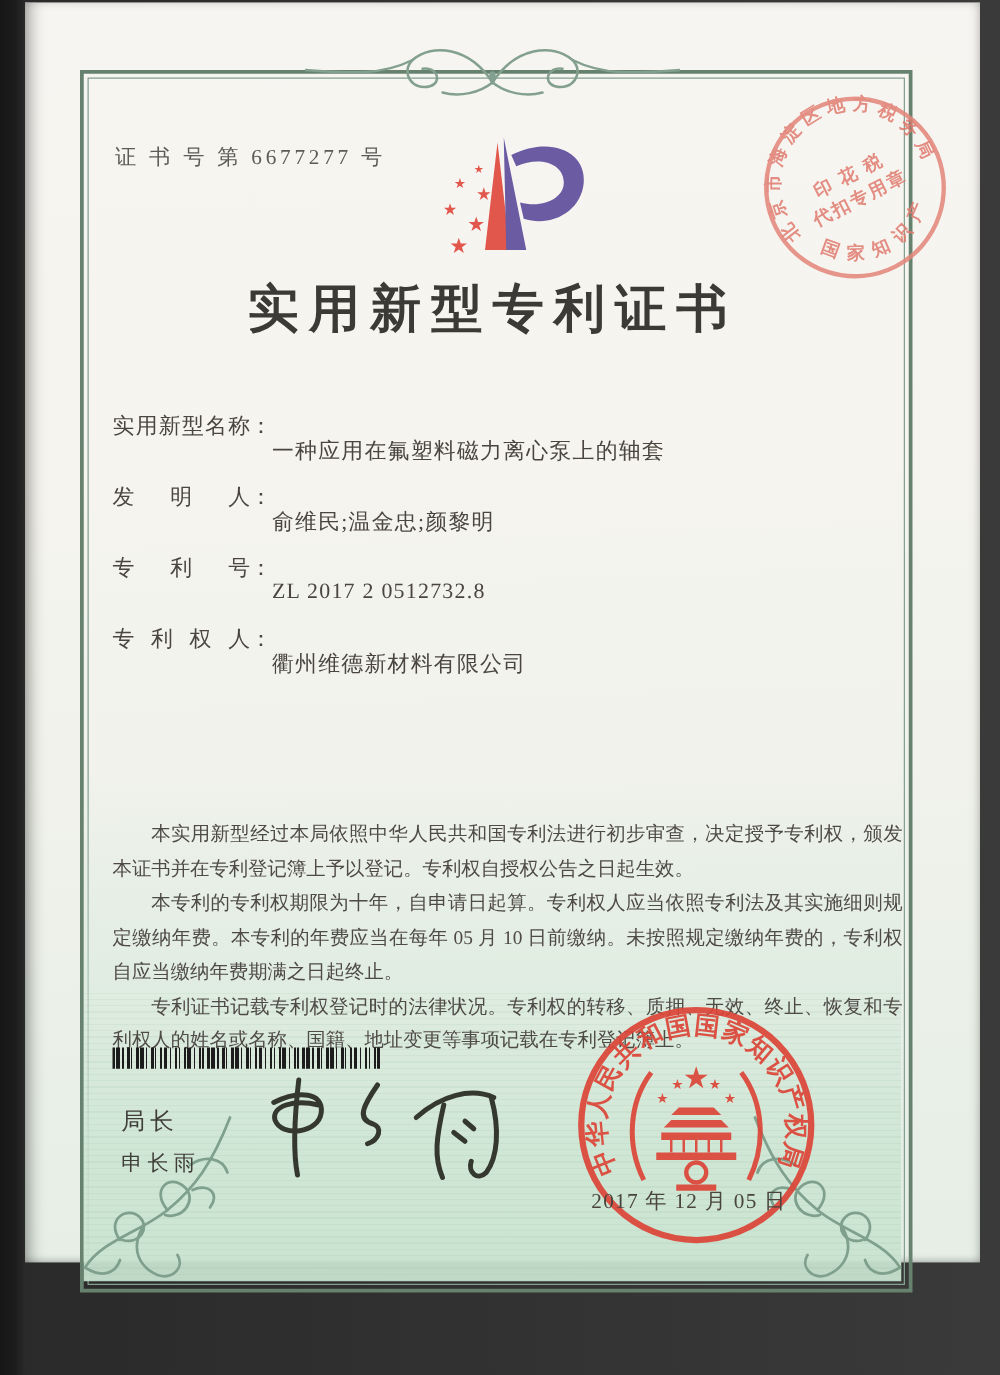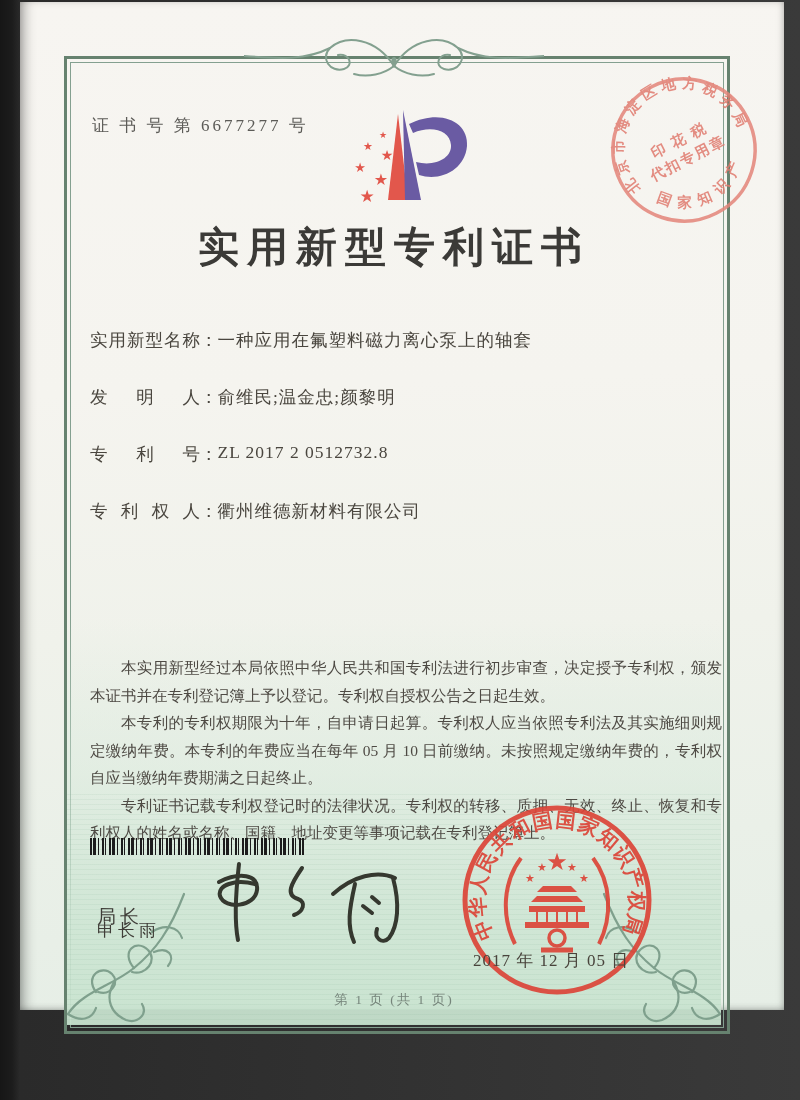--- a/index.html
+++ b/index.html
@@ -29,32 +29,32 @@
     position:absolute;left:47px;top:790px;width:654px;height:233px;pointer-events:none;opacity:.55;
     background:repeating-linear-gradient(0deg,rgba(120,170,140,.18) 0 1px,transparent 1px 5px);
   }
   .certno{position:absolute;left:72px;top:112px;font-size:17px;letter-spacing:3px;color:#5c5b57;}
   .title{position:absolute;left:44px;top:218px;width:660px;text-align:center;
          font-size:41px;letter-spacing:8px;color:#3b3a37;font-weight:600;}
   .fields{position:absolute;left:70px;top:326px;width:620px;}
   .frow{height:57px;font-size:17.5px;color:#4a463f;white-space:nowrap;}
   .flabel{display:inline-block;width:110px;text-align:justify;text-align-last:justify;vertical-align:top;}
   .fcolon{display:inline-block;vertical-align:top;}
-  .fvalue{display:inline-block;letter-spacing:1px;vertical-align:top;}
+  .fvalue{display:inline-block;letter-spacing:1px;vertical-align:top;margin-top:20px;}
   .paras{position:absolute;left:70px;top:652px;width:632px;font-size:15.5px;line-height:27.5px;
          color:#4e4a44;text-align:justify;}
   .paras p{margin:0;text-indent:2em;}
   .barcode{position:absolute;left:70px;top:836px;width:214px;height:17px;
     background:repeating-linear-gradient(90deg,
       #1c1c1c 0 2px,transparent 2px 3px,
       #1c1c1c 3px 6px,transparent 6px 8px,
       #1c1c1c 8px 9px,transparent 9px 12px,
       #1c1c1c 12px 14px,transparent 14px 15px,
       #1c1c1c 15px 16px,transparent 16px 19px);}
-  .signer-title{position:absolute;left:77px;top:882px;font-size:19px;letter-spacing:4px;color:#3f3d38;margin-top:20px;}
+  .signer-title{position:absolute;left:77px;top:882px;font-size:19px;letter-spacing:4px;color:#3f3d38;}
   .signer-name{position:absolute;left:77px;top:917px;font-size:17px;letter-spacing:4px;color:#3f3d38;}
   .sig{position:absolute;left:185px;top:848px;}
   .seal{position:absolute;left:437px;top:798px;opacity:.92;}
   .seal-date{position:absolute;left:453px;top:947px;font-size:17px;color:#49443c;letter-spacing:1px;}
   .stamp{position:absolute;left:576px;top:60px;transform:rotate(-27deg);opacity:.85;}
   .footer{position:absolute;left:44px;top:989px;width:660px;text-align:center;
           font-size:13.5px;color:#76857b;letter-spacing:2px;}
   .flour{position:absolute;pointer-events:none;}
   .logo{position:absolute;left:317px;top:98px;}
 </style>
@@ -204,15 +204,14 @@
       <rect x="68" y="122" width="64" height="6" stroke="none"></rect>
       <circle cx="100" cy="138" r="8" fill="none" stroke-width="3.5"></circle>
       <path d="M58,144 C44,116 46,82 64,58" fill="none" stroke-width="4"></path>
       <path d="M142,144 C156,116 154,82 136,58" fill="none" stroke-width="4"></path>
       <path d="M84,150 L116,150" stroke-width="5"></path>
     </g>
   </svg>
 
   <div class="seal-date">2017 年 12 月 05 日</div>
 
-  <div class="footer">第 1 页 (共 1 页)</div>
 
 </div>
 
 </body></html>

